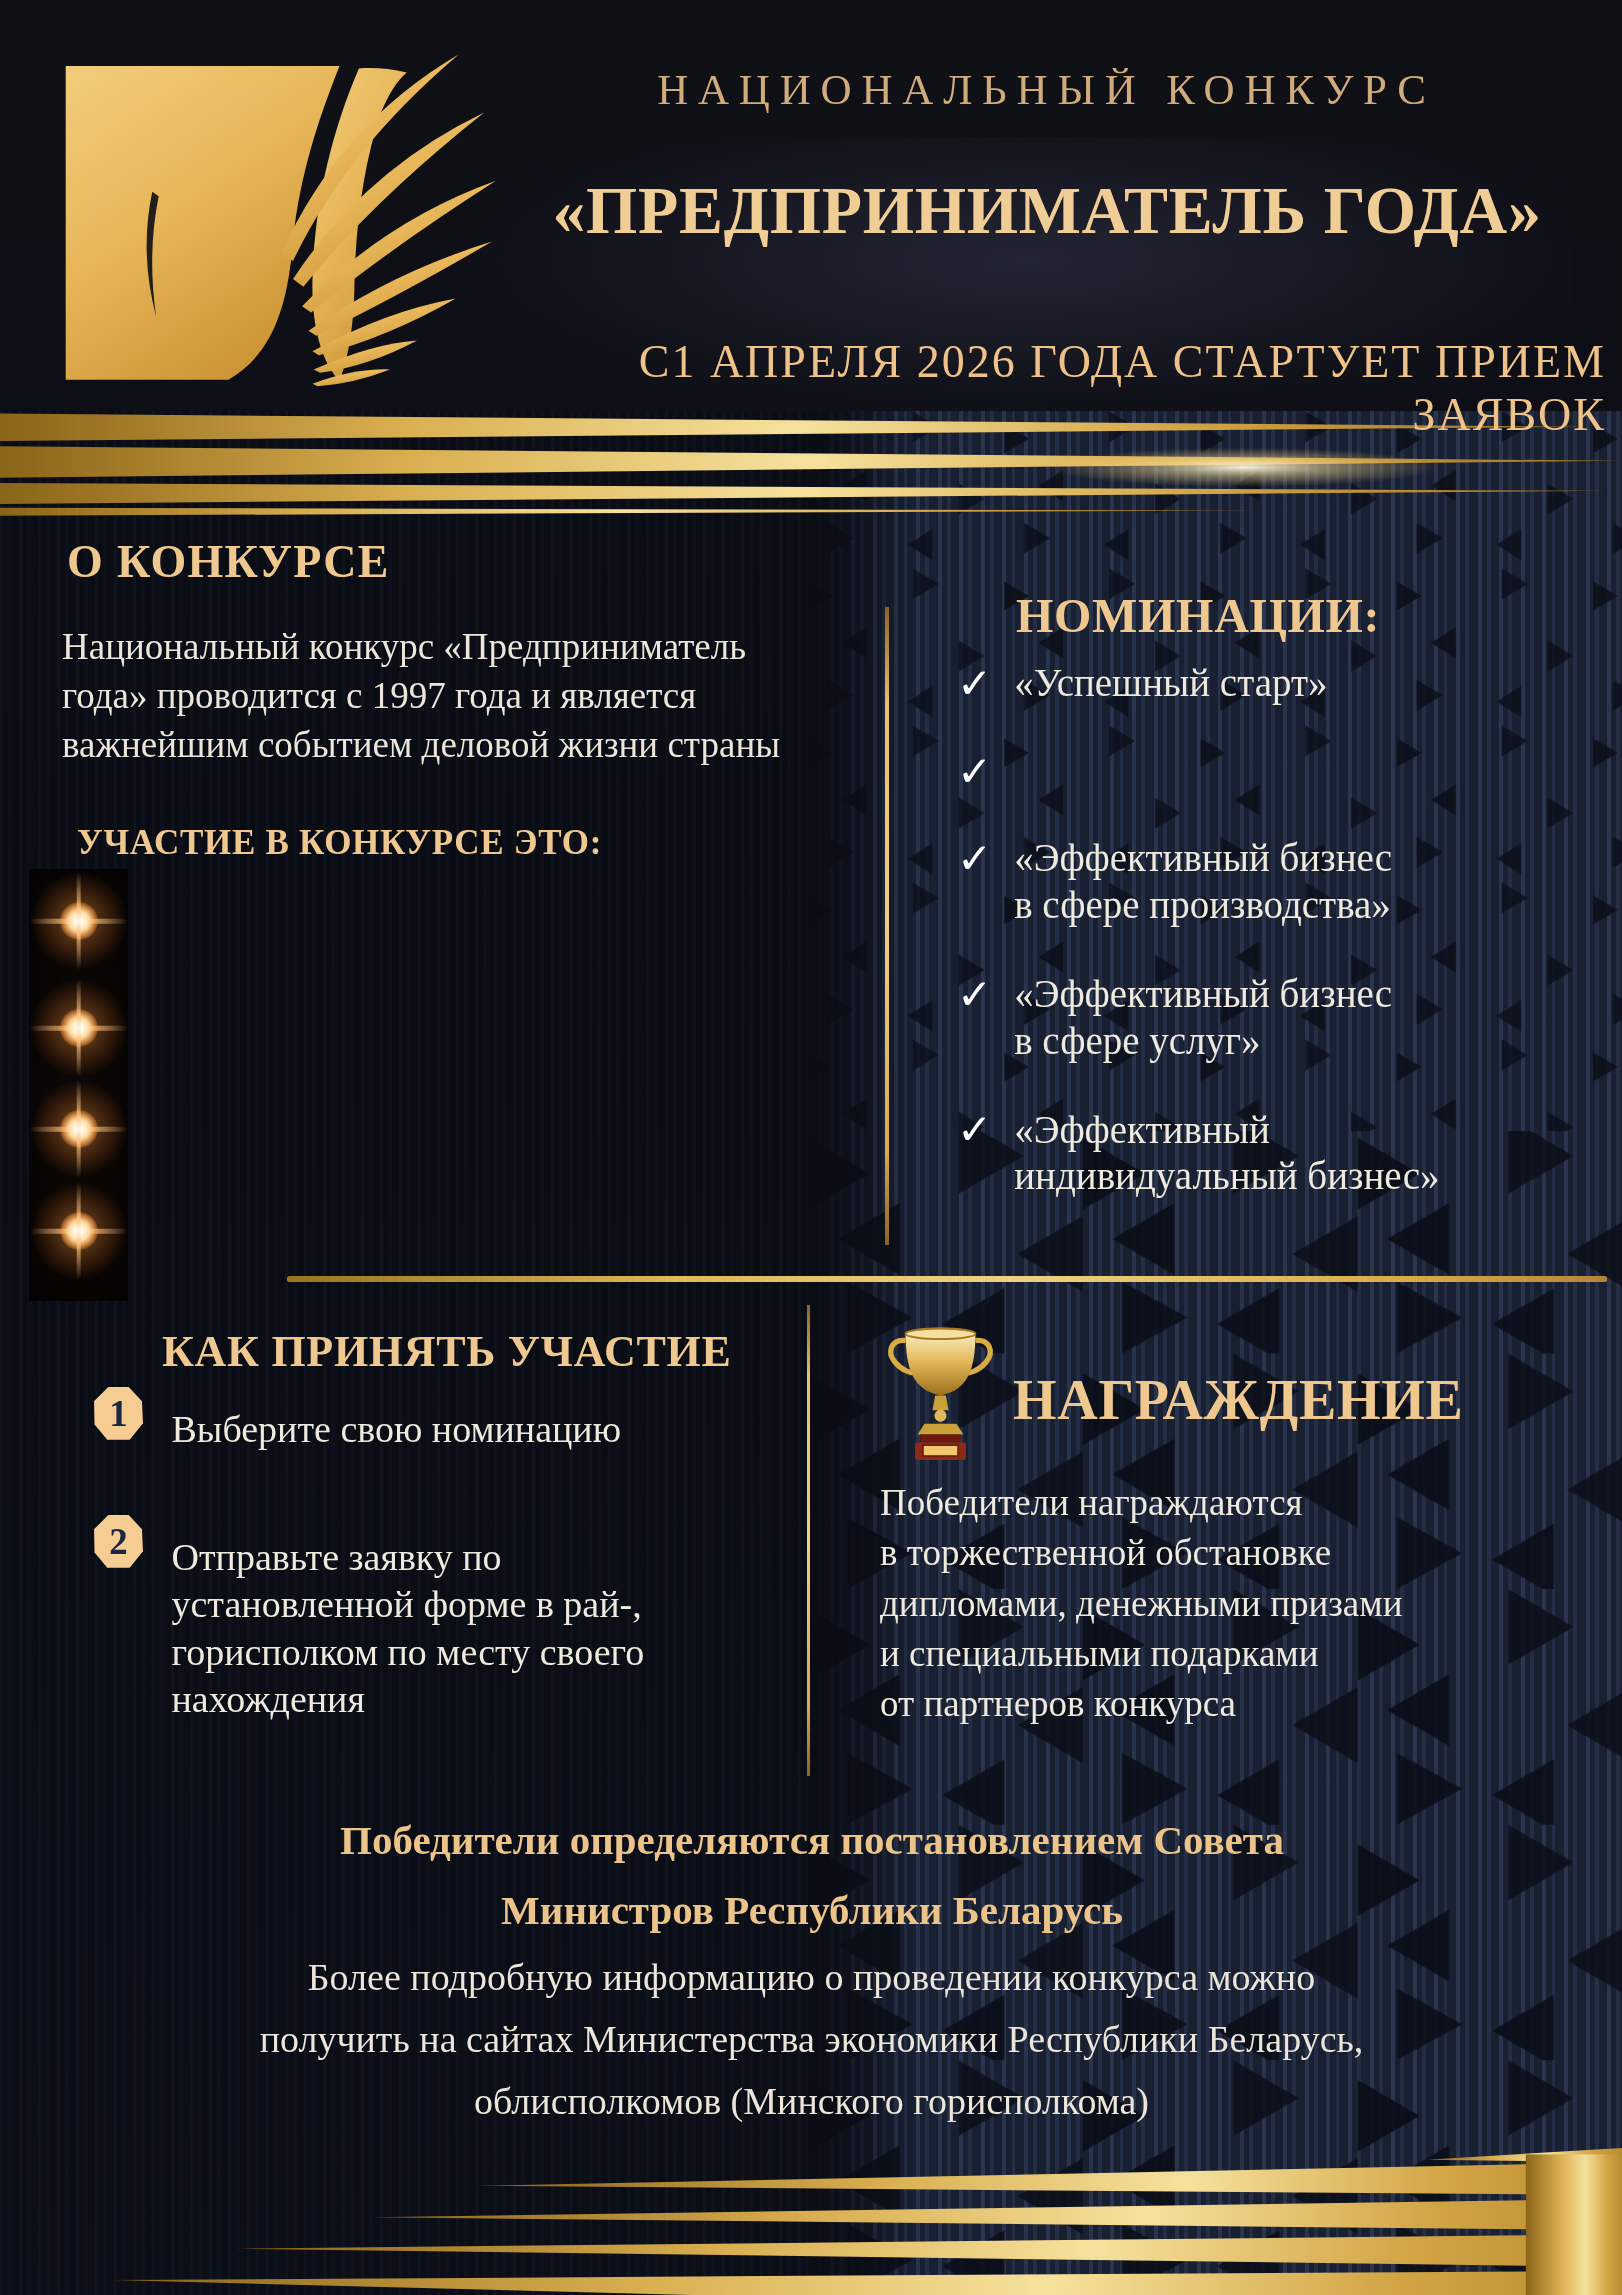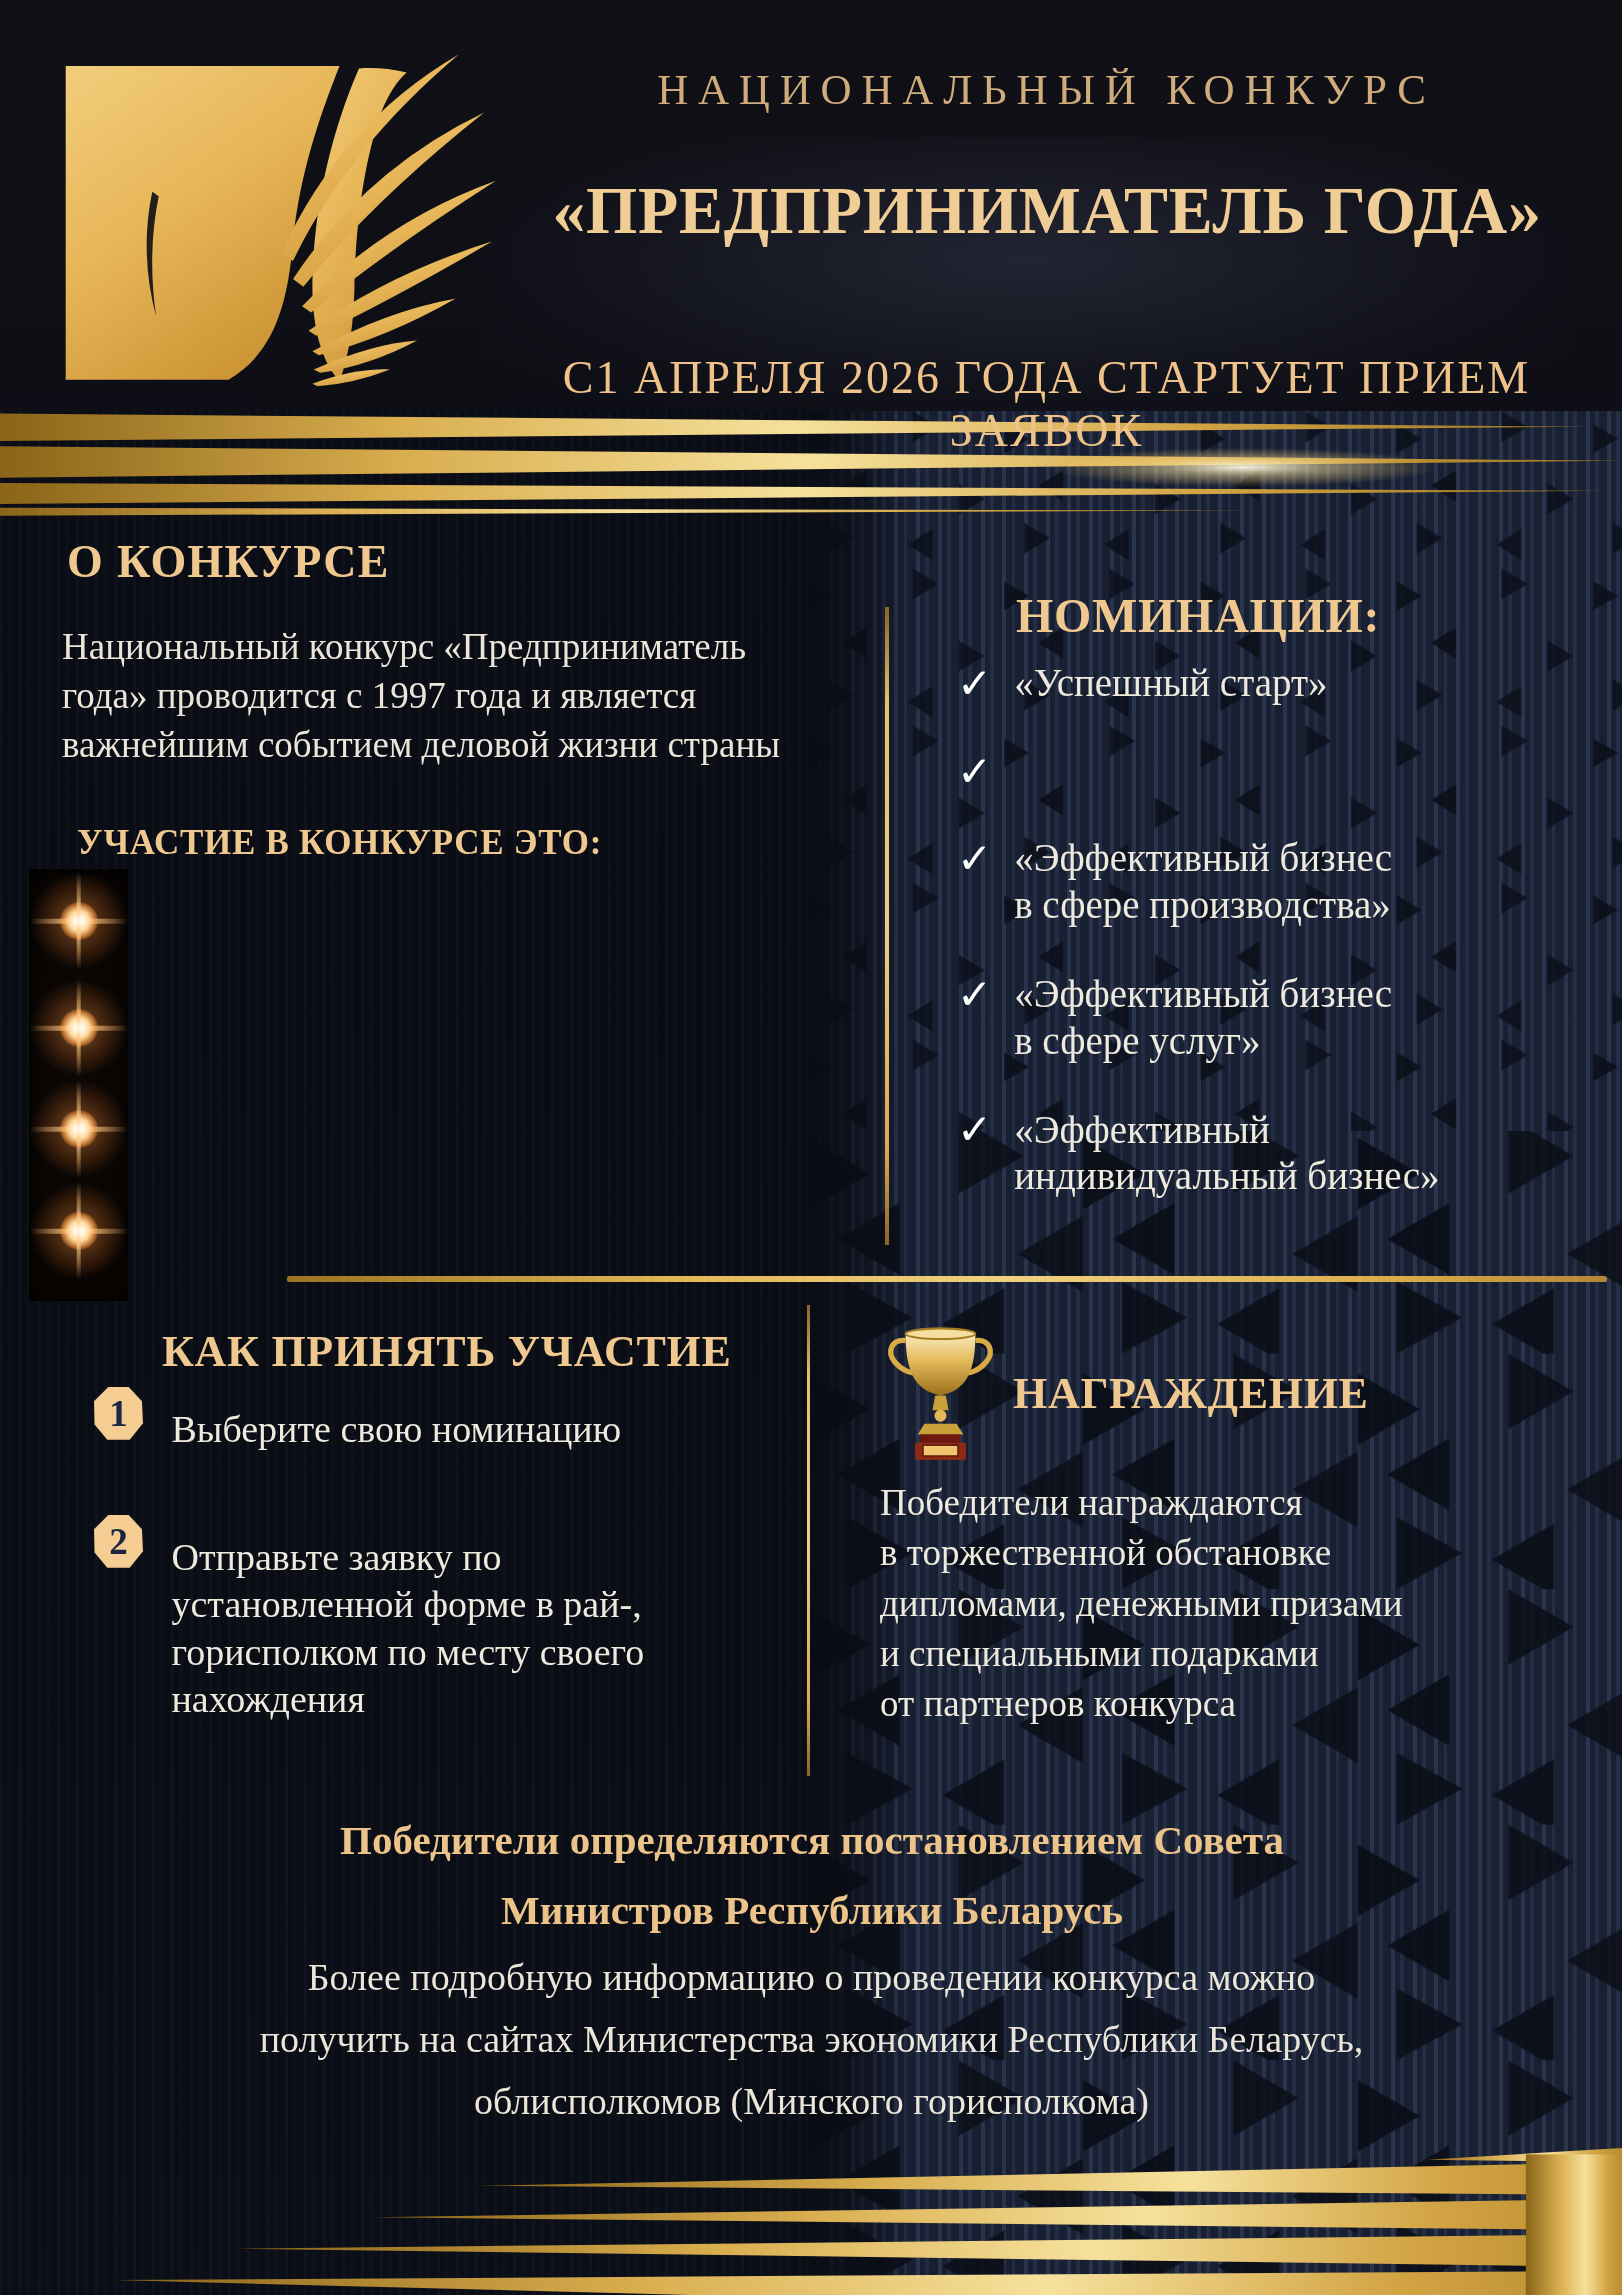--- a/index.html
+++ b/index.html
@@ -55,22 +55,22 @@
   #kicker {
     left:487px; top:65px; width:1119px; text-align:center;
     font-size:43px; letter-spacing:9.8px; color:#d0ac7d; font-weight:400;
   }
   #title {
     left:481px; top:171px; width:1132px; text-align:center;
     font-size:68px; font-weight:700; color:#f1cd96; letter-spacing:0.7px;
     transform:scaleX(0.97);
   }
   #tagline {
-    left:487px; top:335px; width:1119px; text-align:center;
-    font-size:46px; color:#eec289; letter-spacing:2px; font-weight:400;margin-top:16px;
+    left:487px; top:335px; width:1119px; text-align:right;
+    font-size:46px; color:#eec289; letter-spacing:2px; font-weight:400;
   }
 
   
   #top-band { left:0; top:411px; }
   #bottom-band { left:0; top:2128px; }
 
   
   .h-tan { position:absolute; font-weight:700; color:#efc88f; }
 
   #about-heading { left:67px; top:535px; font-size:46px; letter-spacing:1.3px; }
@@ -106,21 +106,21 @@
   #step-1 { top:1382px; } #step-2 { top:1510px; }
   .step-badge {
     flex:0 0 auto; width:51px; height:55px; margin-top:3.9px;
     background:#f5cd93; color:#1b2742; font-size:37px; font-weight:700;
     display:flex; align-items:center; justify-content:center;
     clip-path:polygon(30% 2%, 70% 2%, 96% 28%, 98% 68%, 72% 98%, 28% 98%, 3% 70%, 2% 28%);
   }
   .step-text { font-size:38px; line-height:1.25; color:#efeade; padding-top:3.9px;margin-top:20px; }
 
   #trophy { left:885px; top:1323px; width:111px; height:141px; }
-  #award-heading { left:1013px; top:1368px; font-size:44px; letter-spacing:0.7px; }
+  #award-heading { left:1013px; top:1368px; font-size:56px; letter-spacing:0.7px; }
   #award-body { left:880px; top:1478px; width:707px; font-size:37px; line-height:1.36; color:#efeade; }
 
   #decree-text {
     left:79px; top:1806px; width:1466px; text-align:center;
     font-size:41px; font-weight:700; color:#ecc389; line-height:1.7;
   }
   #info-text {
     left:59px; top:1947px; width:1505px; text-align:center;
     font-size:38px; line-height:1.63; color:#ece6da;
   }

